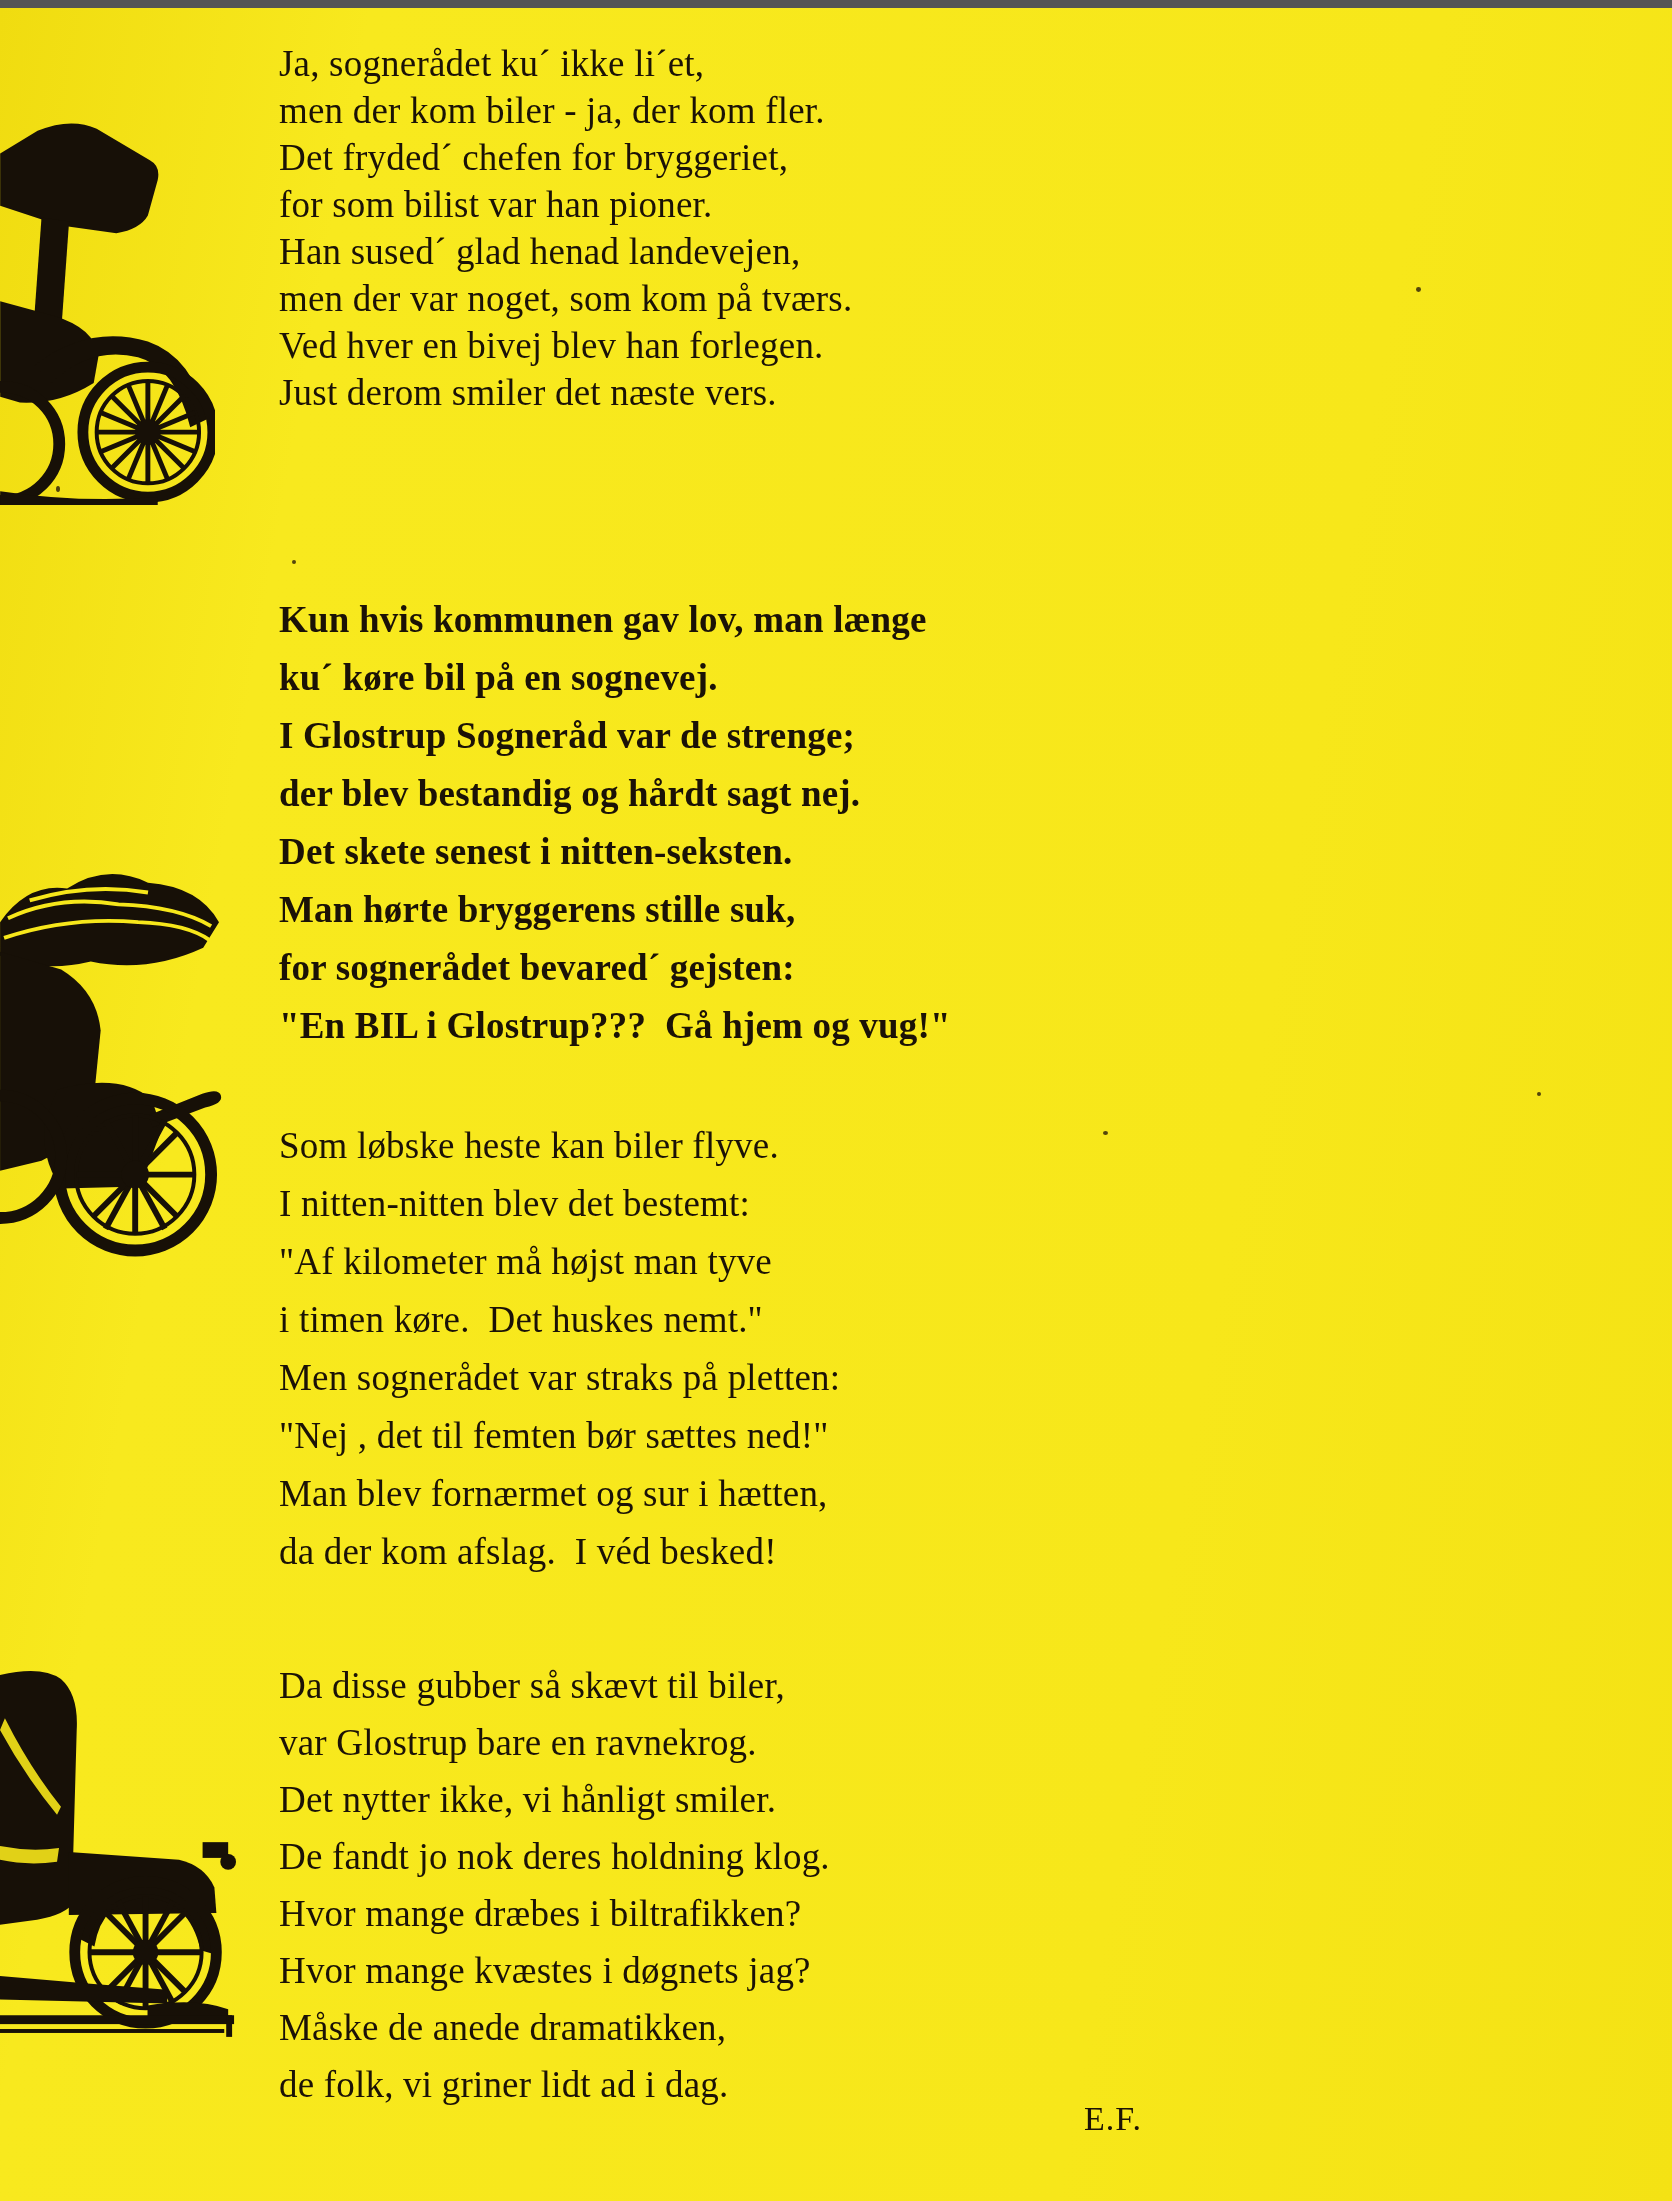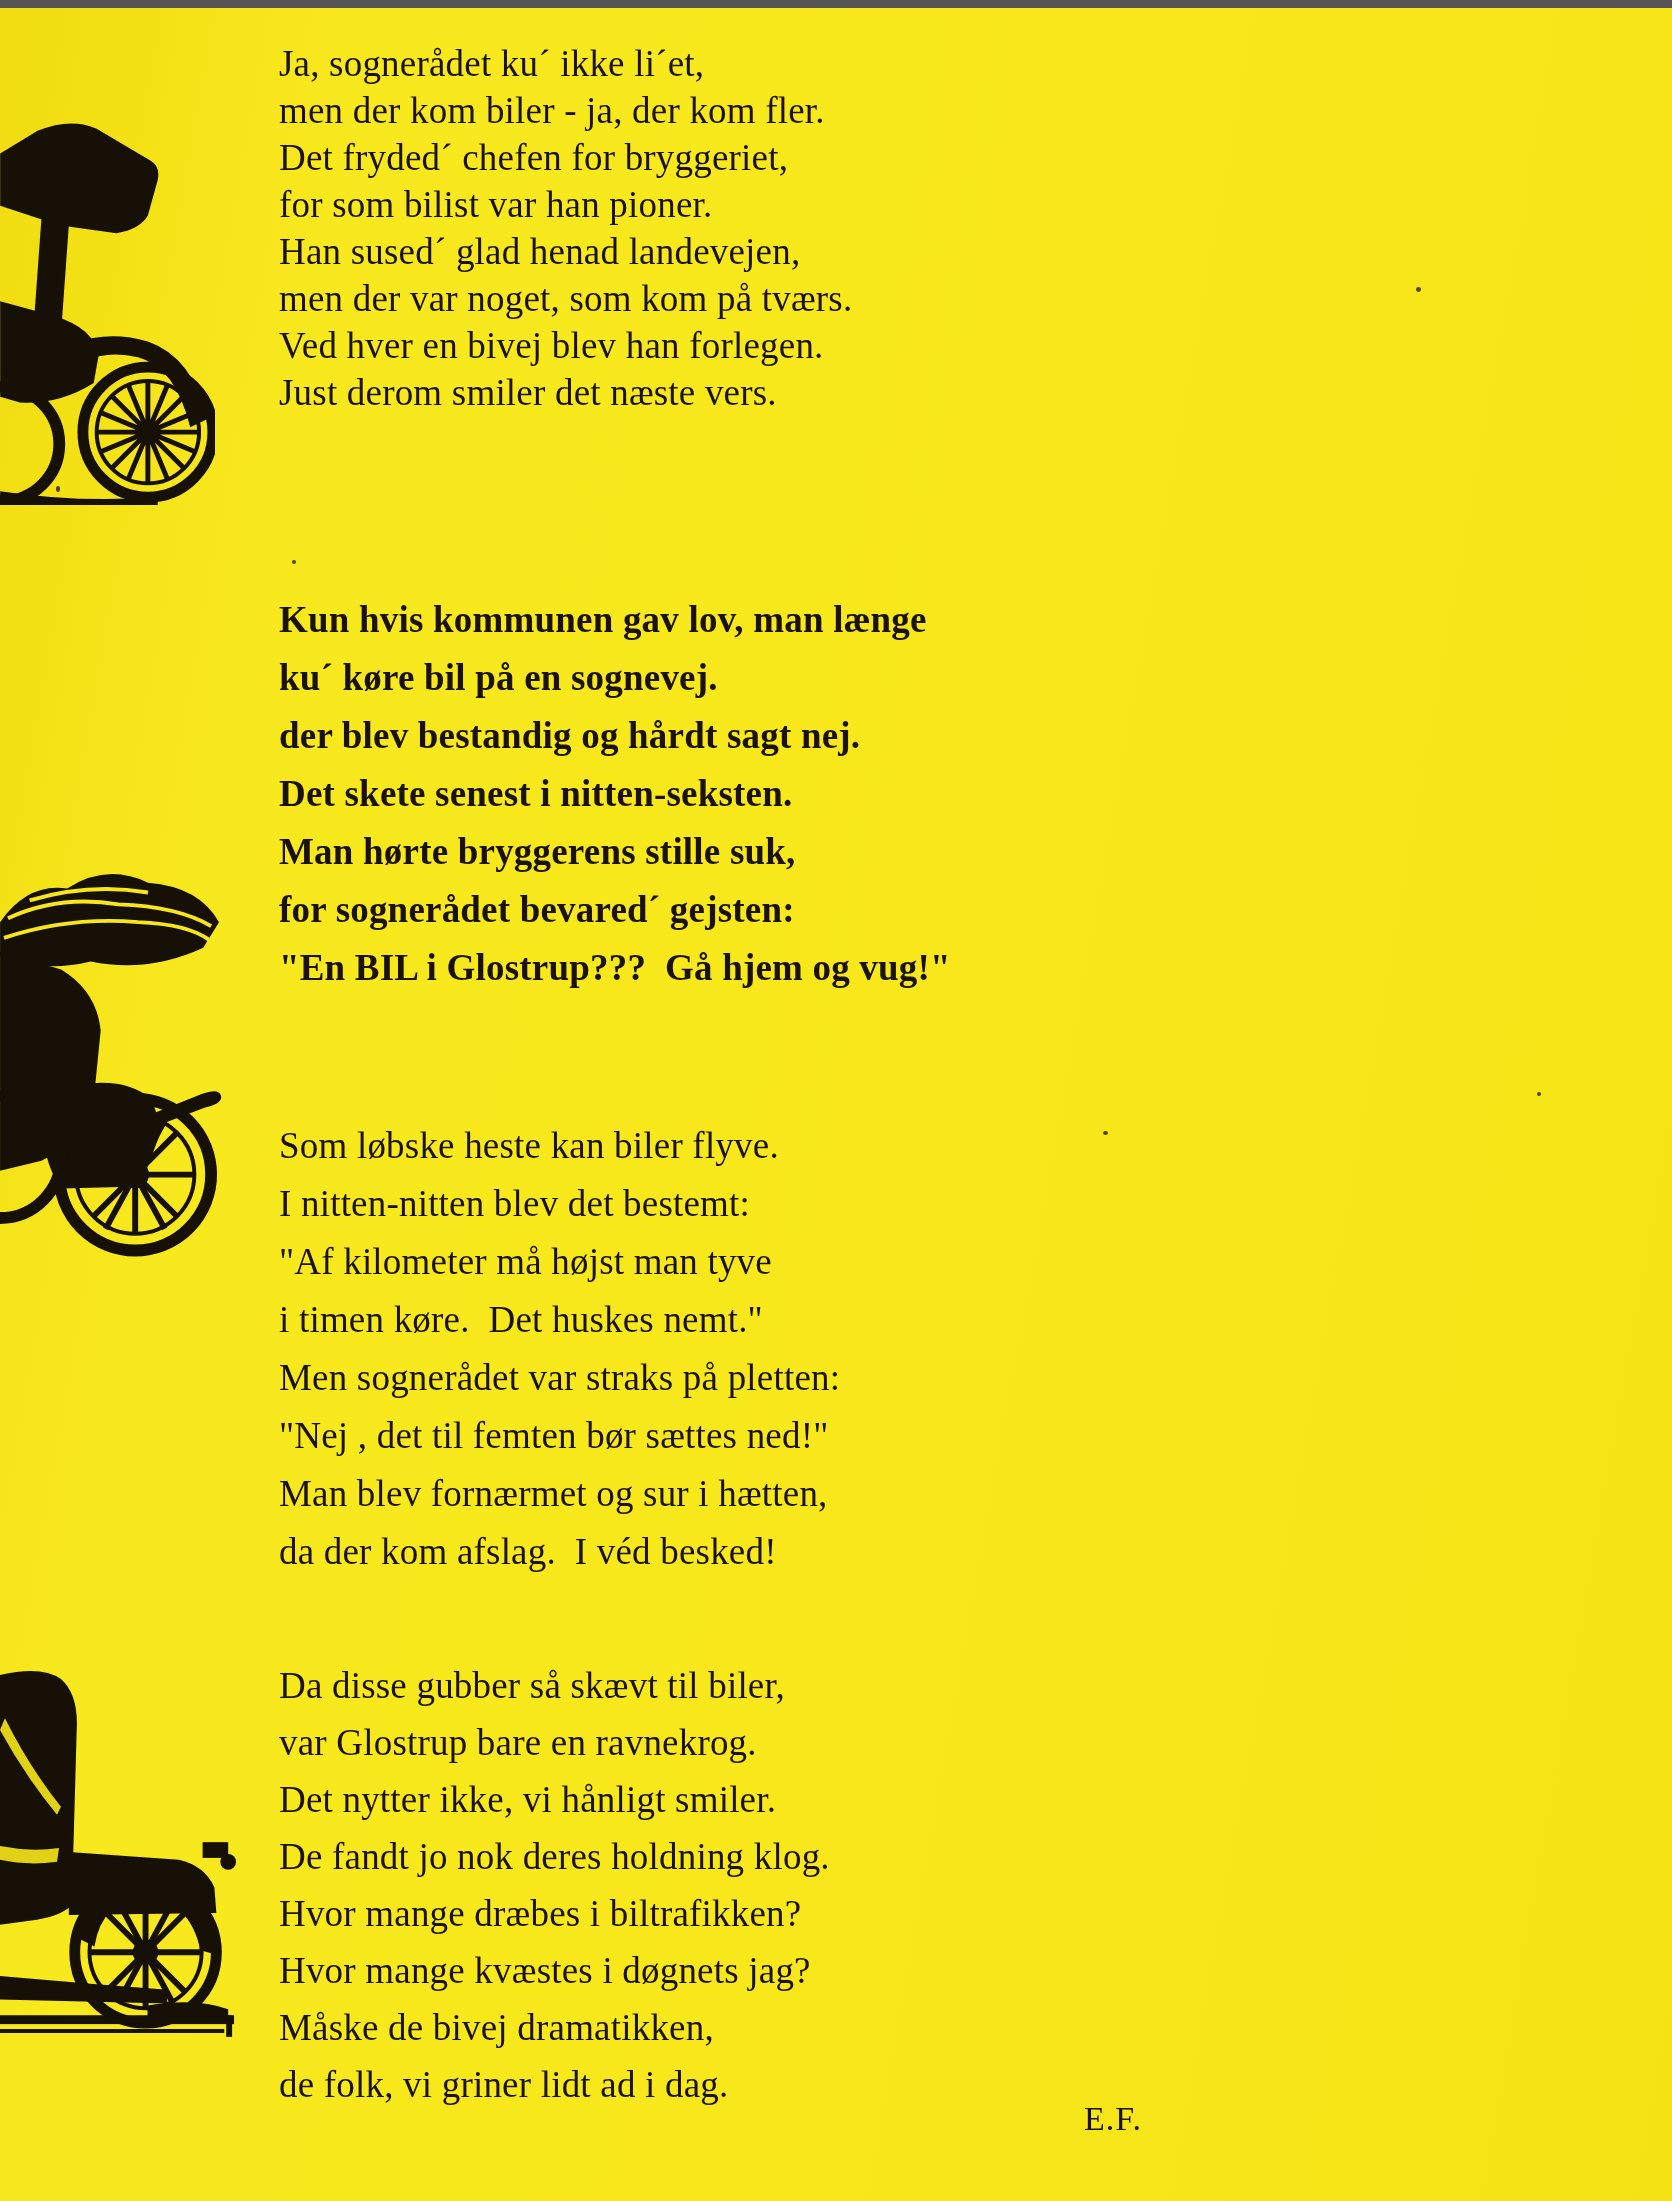--- a/index.html
+++ b/index.html
@@ -132,20 +132,21 @@
         <div class="line">Det fryded´ chefen for bryggeriet,</div>
         <div class="line">for som bilist var han pioner.</div>
         <div class="line">Han sused´ glad henad landevejen,</div>
         <div class="line">men der var noget, som kom på tværs.</div>
         <div class="line">Ved hver en bivej blev han forlegen.</div>
         <div class="line">Just derom smiler det næste vers.</div>
       </div>
     <div class="stanza s2">
         <div class="line">Kun hvis kommunen gav lov, man længe</div>
         <div class="line">ku´ køre bil på en sognevej.</div>
+        <div class="line">I Glostrup Sogneråd var de strenge;</div>
         <div class="line">der blev bestandig og hårdt sagt nej.</div>
         <div class="line">Det skete senest i nitten-seksten.</div>
         <div class="line">Man hørte bryggerens stille suk,</div>
         <div class="line">for sognerådet bevared´ gejsten:</div>
         <div class="line">"En BIL i Glostrup???  Gå hjem og vug!"</div>
       </div>
     <div class="stanza s3">
         <div class="line">Som løbske heste kan biler flyve.</div>
         <div class="line">I nitten-nitten blev det bestemt:</div>
         <div class="line">"Af kilometer må højst man tyve</div>
@@ -155,21 +156,21 @@
         <div class="line">Man blev fornærmet og sur i hætten,</div>
         <div class="line">da der kom afslag.  I véd besked!</div>
       </div>
     <div class="stanza s4">
         <div class="line">Da disse gubber så skævt til biler,</div>
         <div class="line">var Glostrup bare en ravnekrog.</div>
         <div class="line">Det nytter ikke, vi hånligt smiler.</div>
         <div class="line">De fandt jo nok deres holdning klog.</div>
         <div class="line">Hvor mange dræbes i biltrafikken?</div>
         <div class="line">Hvor mange kvæstes i døgnets jag?</div>
-        <div class="line">Måske de bivej dramatikken,</div>
+        <div class="line">Måske de anede dramatikken,</div>
         <div class="line">de folk, vi griner lidt ad i dag.</div>
       </div>
   </div>
 
   <div class="signature">E.F.</div>
 
   <div class="speck" style="left:1416px; top:279px;  width:4.9px; height:4.9px;"></div>
   <div class="speck" style="left:56px;   top:478px;  width:3.9px; height:5.9px;"></div>
   <div class="speck" style="left:1537px; top:1084px; width:3.9px; height:3.9px;"></div>
   <div class="speck" style="left:1103px; top:1123px; width:4.9px; height:3.9px;"></div>

